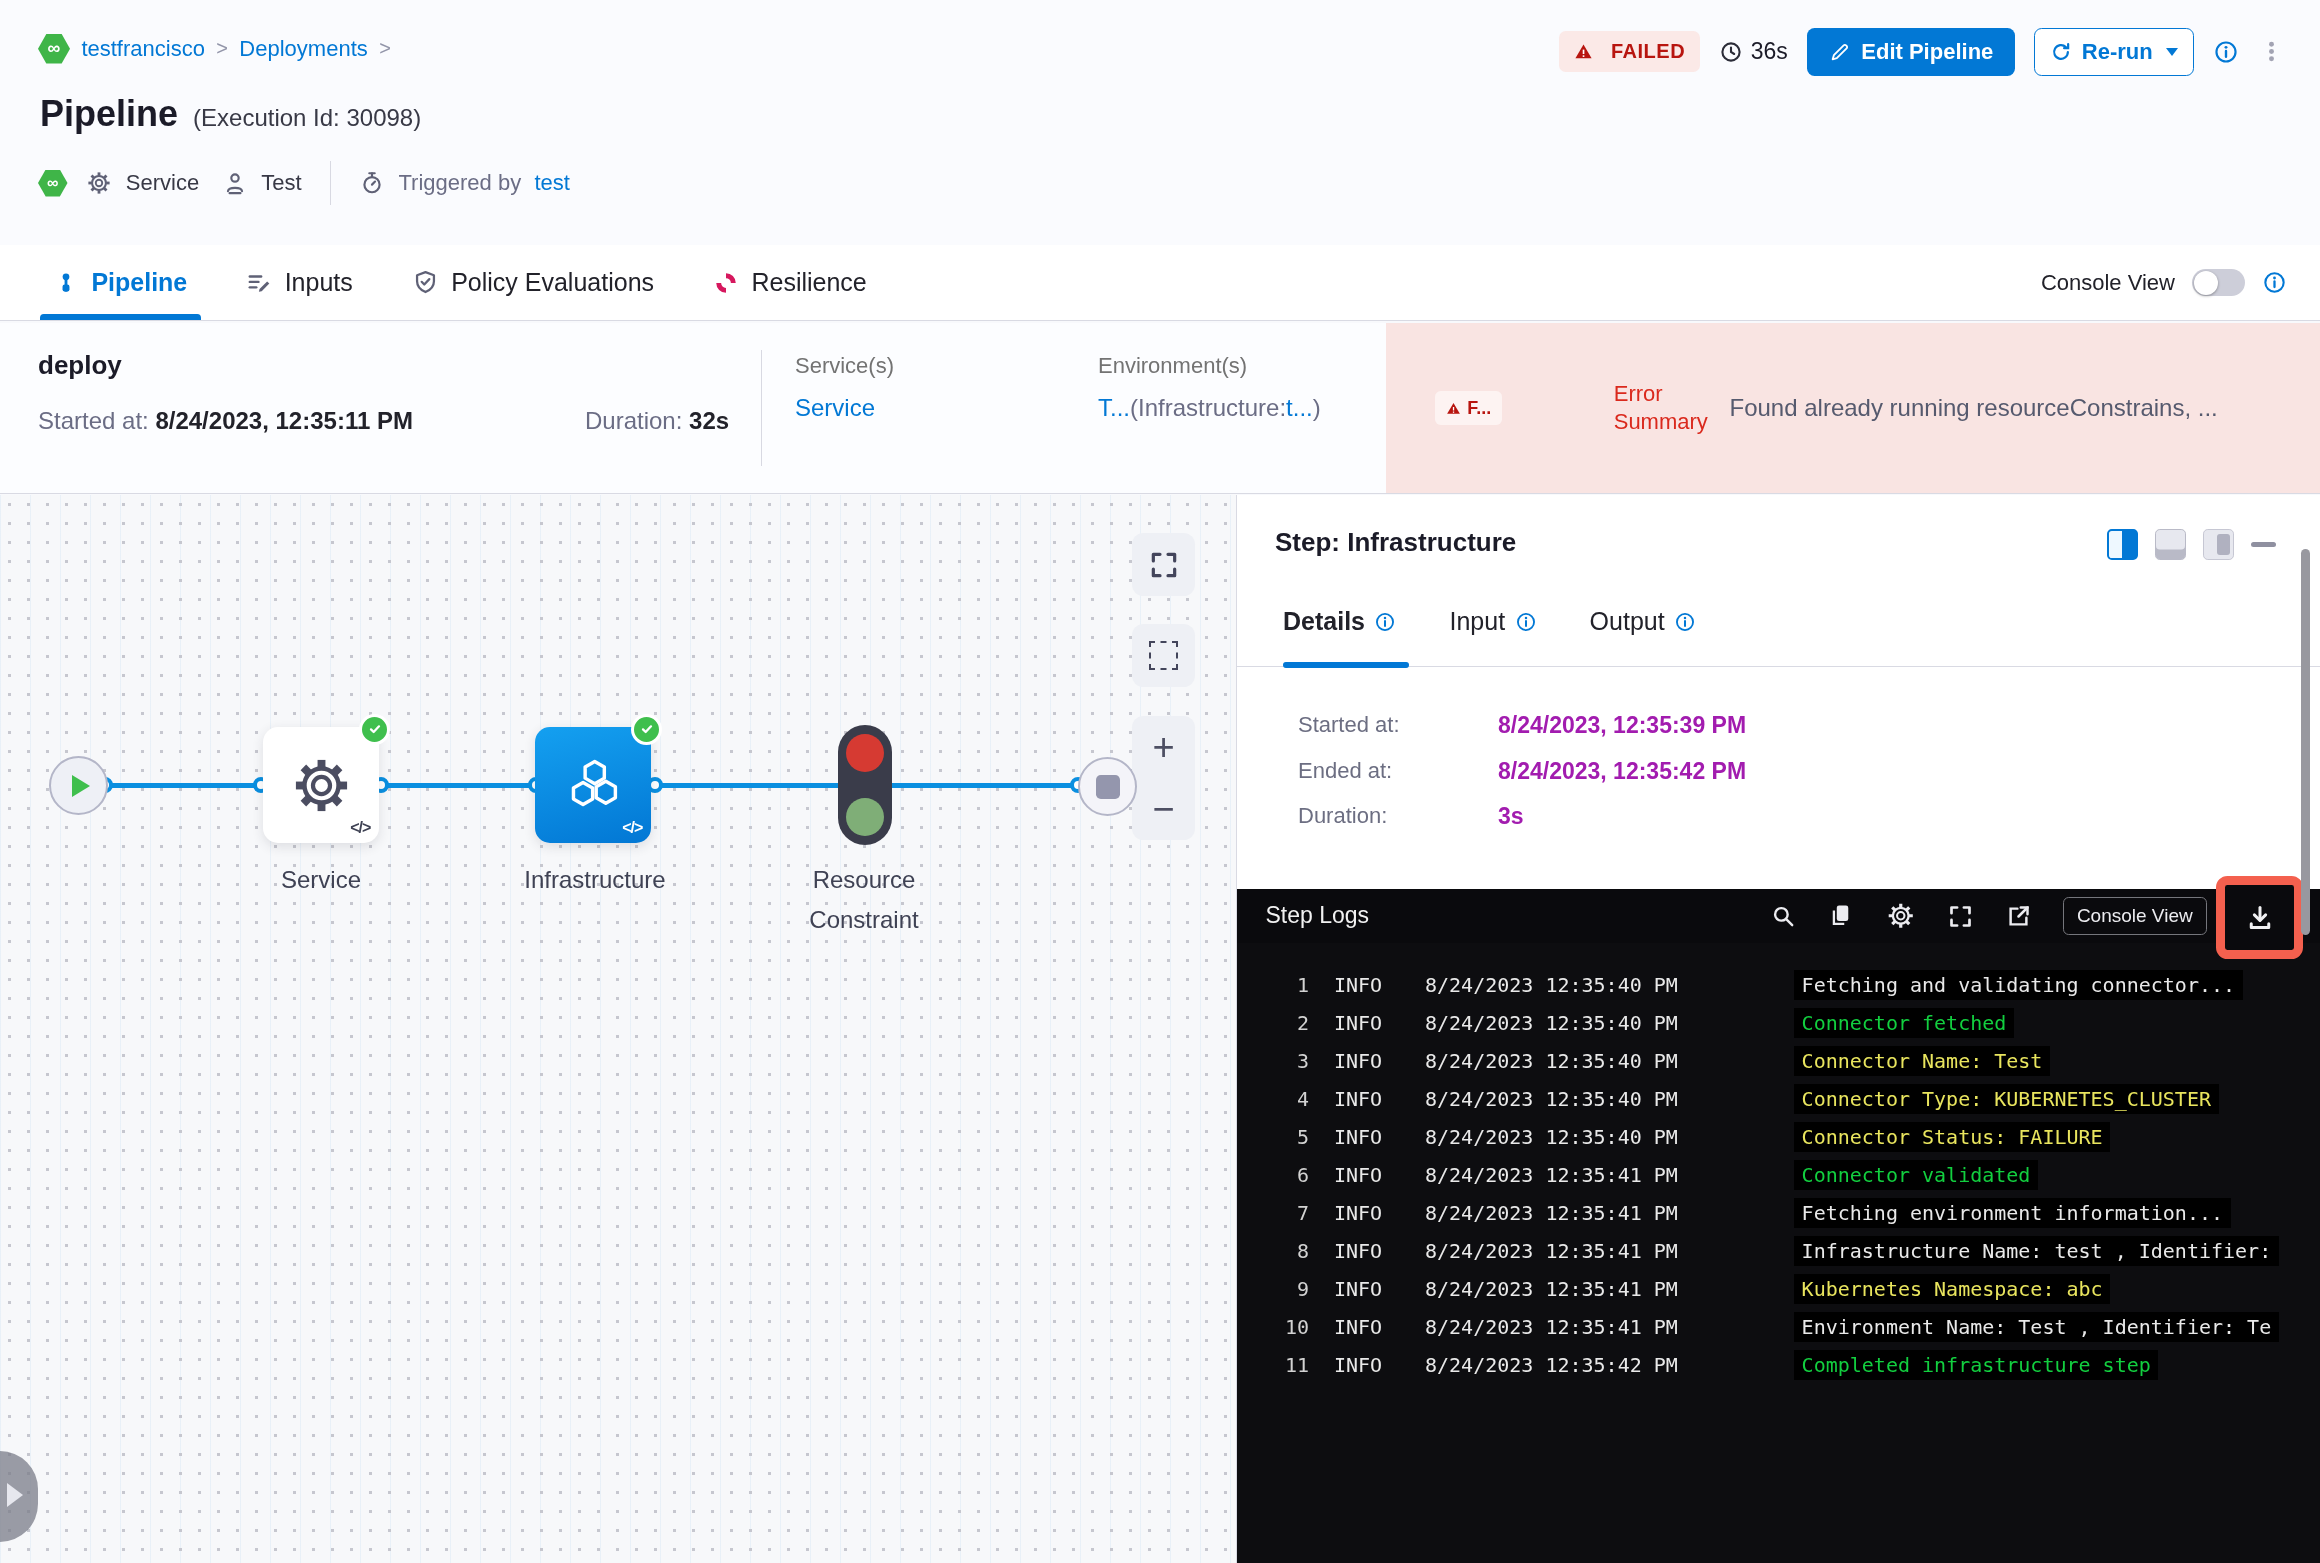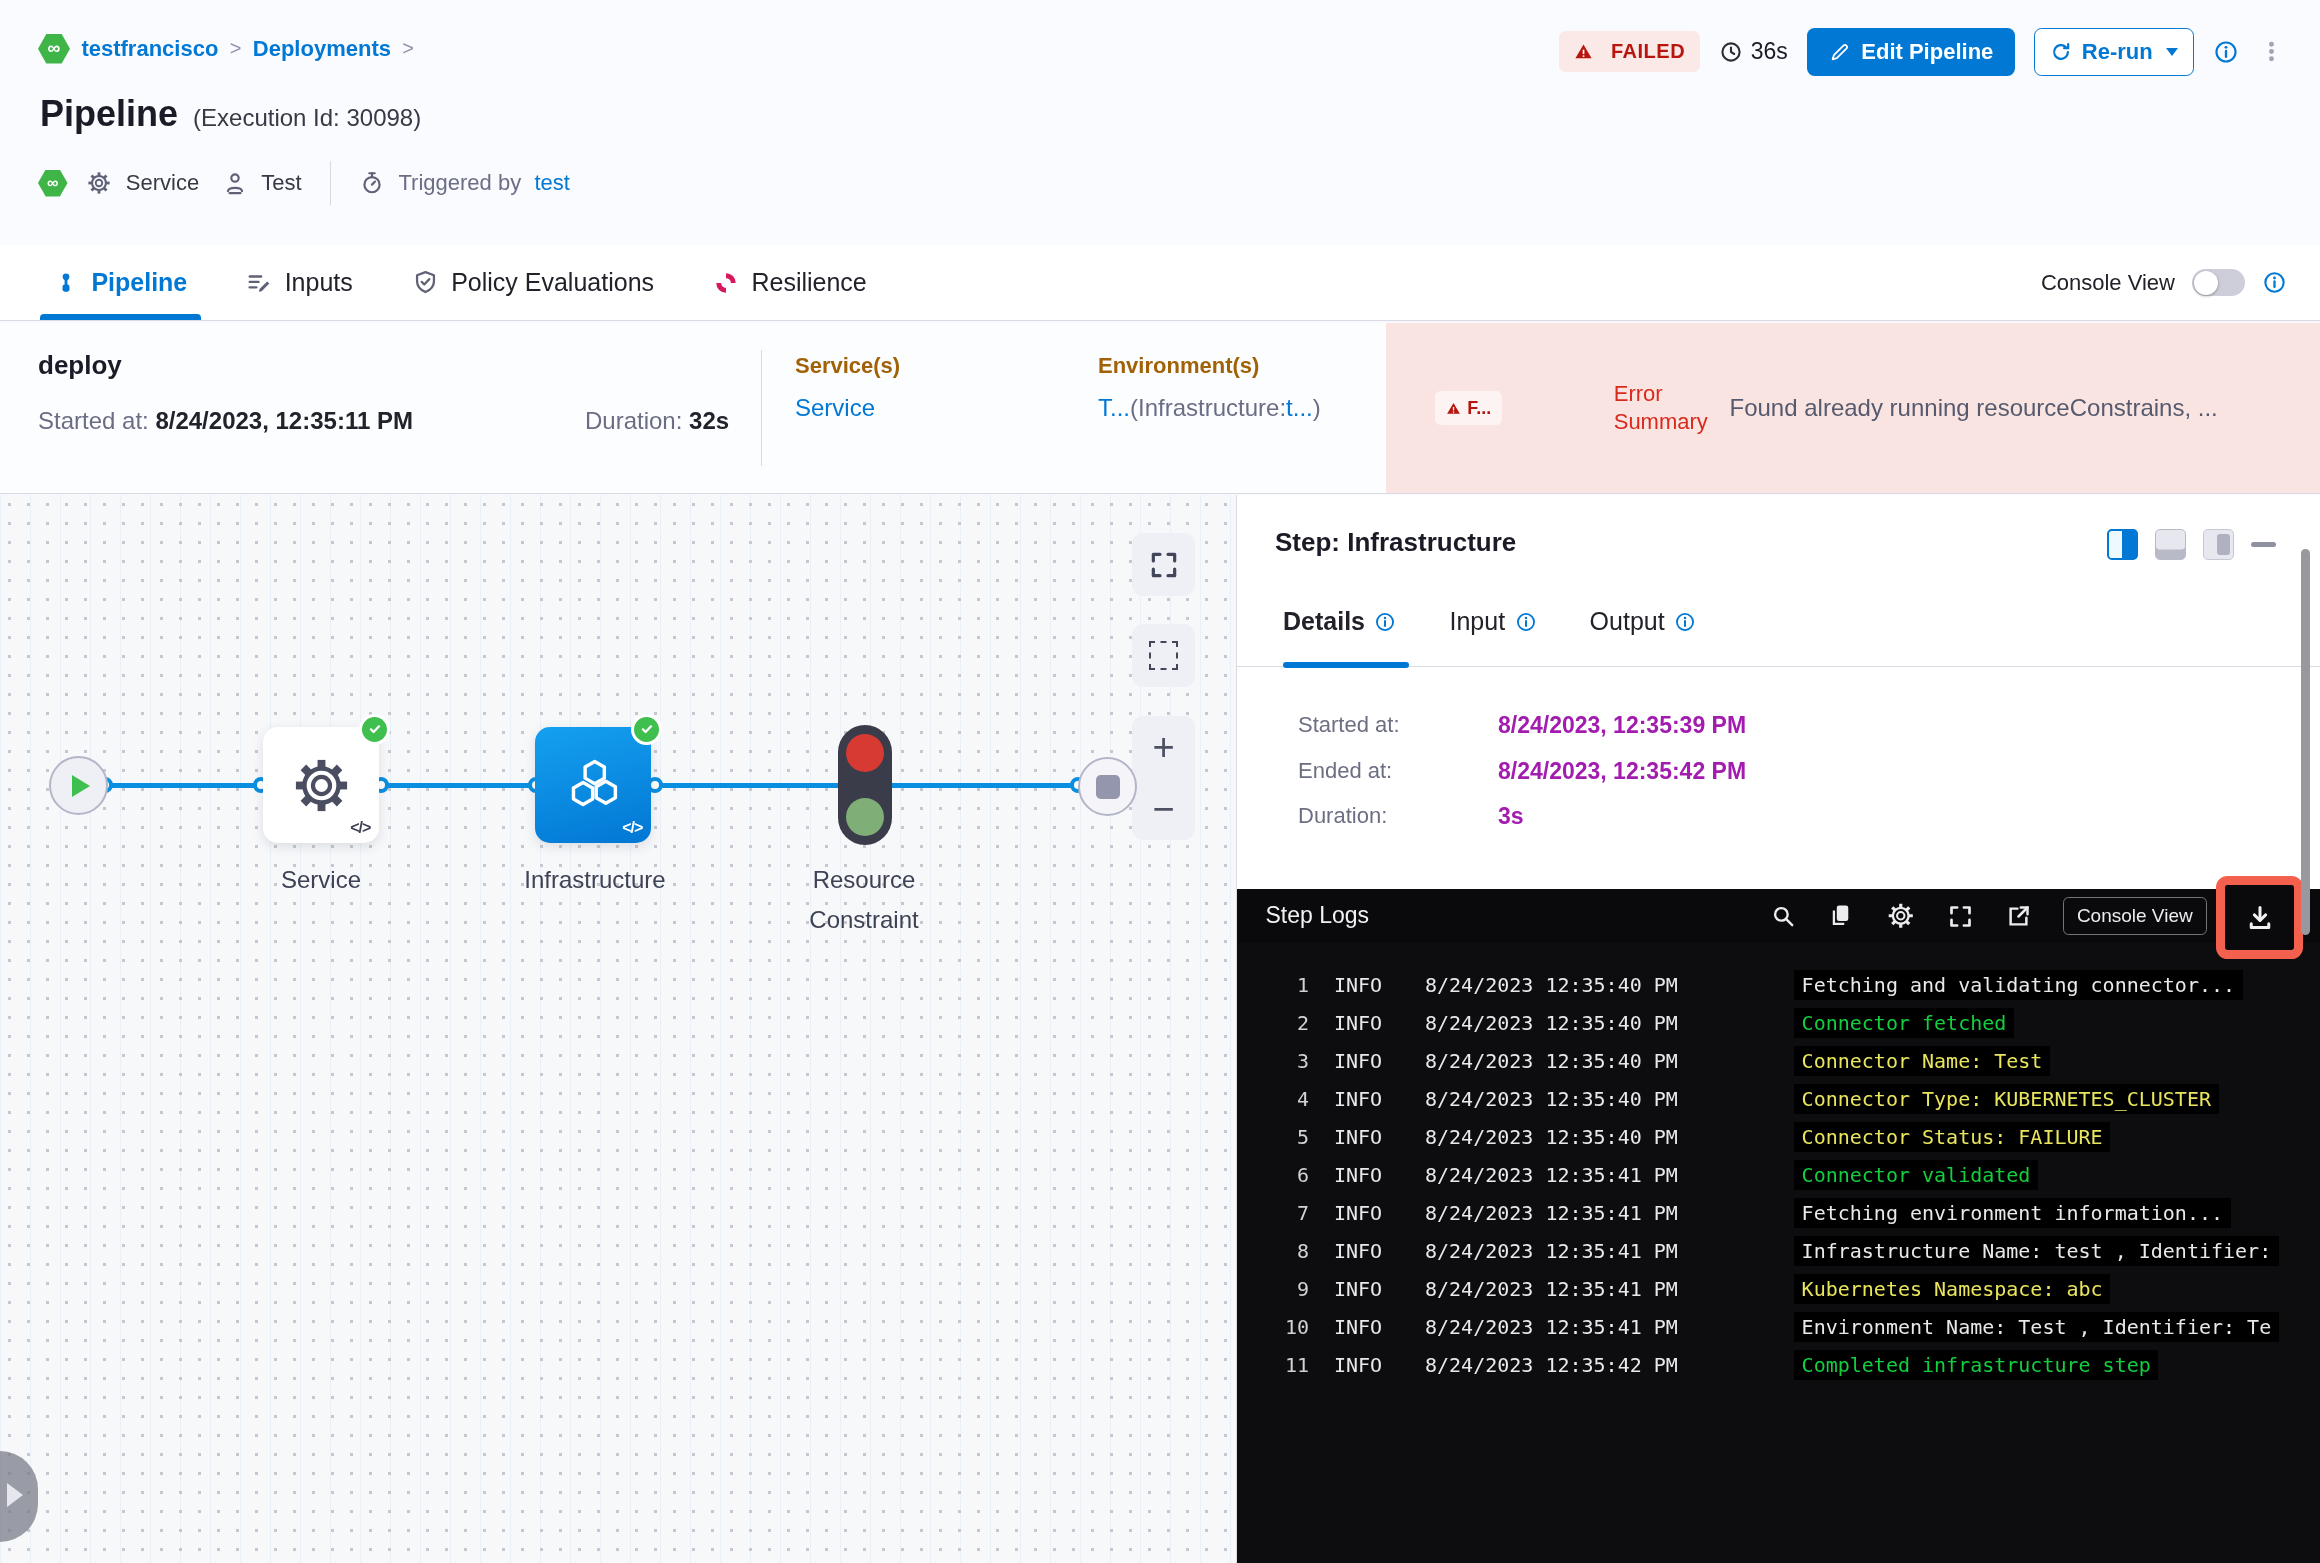--- a/index.html
+++ b/index.html
@@ -4,21 +4,21 @@
 <style>
   * { margin:0; padding:0; box-sizing:border-box; }
   html,body { width:2321px; height:1564px; overflow:hidden; }
   body { font-family:"Liberation Sans", sans-serif; background:#f8f9fc; position:relative; color:#22222a; }
   .abs { position:absolute; }
   .ic { display:inline-block; vertical-align:middle; }
 
   
   .top-header { position:absolute; left:0; top:0; width:2321px; height:245px; background:#fafbfe; }
   .breadcrumb { position:absolute; left:38px; top:34px; display:flex; align-items:center; gap:11.4px; font-size:22px; }
-  .crumb-link { color:#0278d5; cursor:pointer;font-weight:bold; }
+  .crumb-link { color:#0278d5; cursor:pointer; }
   .crumb-sep { color:#9295a9; font-size:20px; }
   .hexlogo { width:32px; height:29.5px; background:#3fb548; clip-path:polygon(26% 0,74% 0,100% 50%,74% 100%,26% 100%,0 50%); color:#fff; display:flex; align-items:center; justify-content:center; font-size:18px; font-weight:bold; }
   .page-title-row { position:absolute; left:40px; top:93px; display:flex; align-items:baseline; gap:15px; }
   .page-title { font-size:36px; font-weight:700; color:#1b1b28; }
   .exec-id { font-size:24px; color:#383946; }
   .meta-row { position:absolute; left:38px; top:162px; display:flex; align-items:center; gap:13.3px; font-size:22px; color:#383946; height:42px; }
   .meta-div { width:1px; height:44px; background:#d8d9e2; margin:0 15px; }
   .trig-label { color:#6b6d85; }
   .trig-value { color:#0278d5; }
 
@@ -37,21 +37,21 @@
   .tabbar-right { margin-left:auto; display:flex; align-items:center; gap:17px; font-size:22px; }
   .toggle { width:53px; height:27.6px; background:#cdced9; border-radius:14.3px; position:relative; cursor:pointer; }
   .toggle .knob { position:absolute; left:1.9px; top:1.9px; width:24px; height:24px; background:#fff; border-radius:50%; box-shadow:0 1px 2.9px rgba(0,0,0,.35); }
 
   
   .summary { position:absolute; left:0; top:323px; width:2321px; height:171px; background:#fcfdff; border-bottom:1px solid #d9dae3; }
   .stage-name { position:absolute; left:38px; top:27px; font-size:26px; font-weight:700; color:#1b1b28; }
   .sum-line { position:absolute; top:84px; font-size:24px; color:#6b6d85; }
   .sum-line b { color:#22222a; font-weight:600; }
   .sum-div { position:absolute; left:761px; top:27px; width:1px; height:116px; background:#d8d9e2; }
-  .sum-col-label { font-size:22px; font-weight:700; color:#a16207; }
+  .sum-col-label { font-size:22px; font-weight:400; color:#737373; }
   .sum-col-val { font-size:24px; margin-top:15px; }
   .link-blue { color:#0278d5; cursor:pointer; }
   .env-gray { color:#6b6d85; }
   .error-area { position:absolute; left:1386px; top:0; right:0; height:100%; background:#f9e4e2; display:flex; align-items:center; }
   .mini-fail { display:flex; align-items:center; gap:6.7px; background:#fdf3f2; border-radius:5.7px; padding:6.7px 10.5px; color:#b8150f; font-weight:700; font-size:18px; margin-left:49px; }
   .err-label { width:112px; margin-left:112px; font-size:22px; line-height:28.5px; color:#da291d; }
   .err-msg { font-size:24px; color:#565a6e; white-space:nowrap; overflow:hidden; margin-left:3.8px; }
 
   
   .canvas { position:absolute; left:0; top:495px; width:1237px; height:1069px; background-color:#f7f8fa; border-right:1px solid #d9dae3; overflow:hidden;

